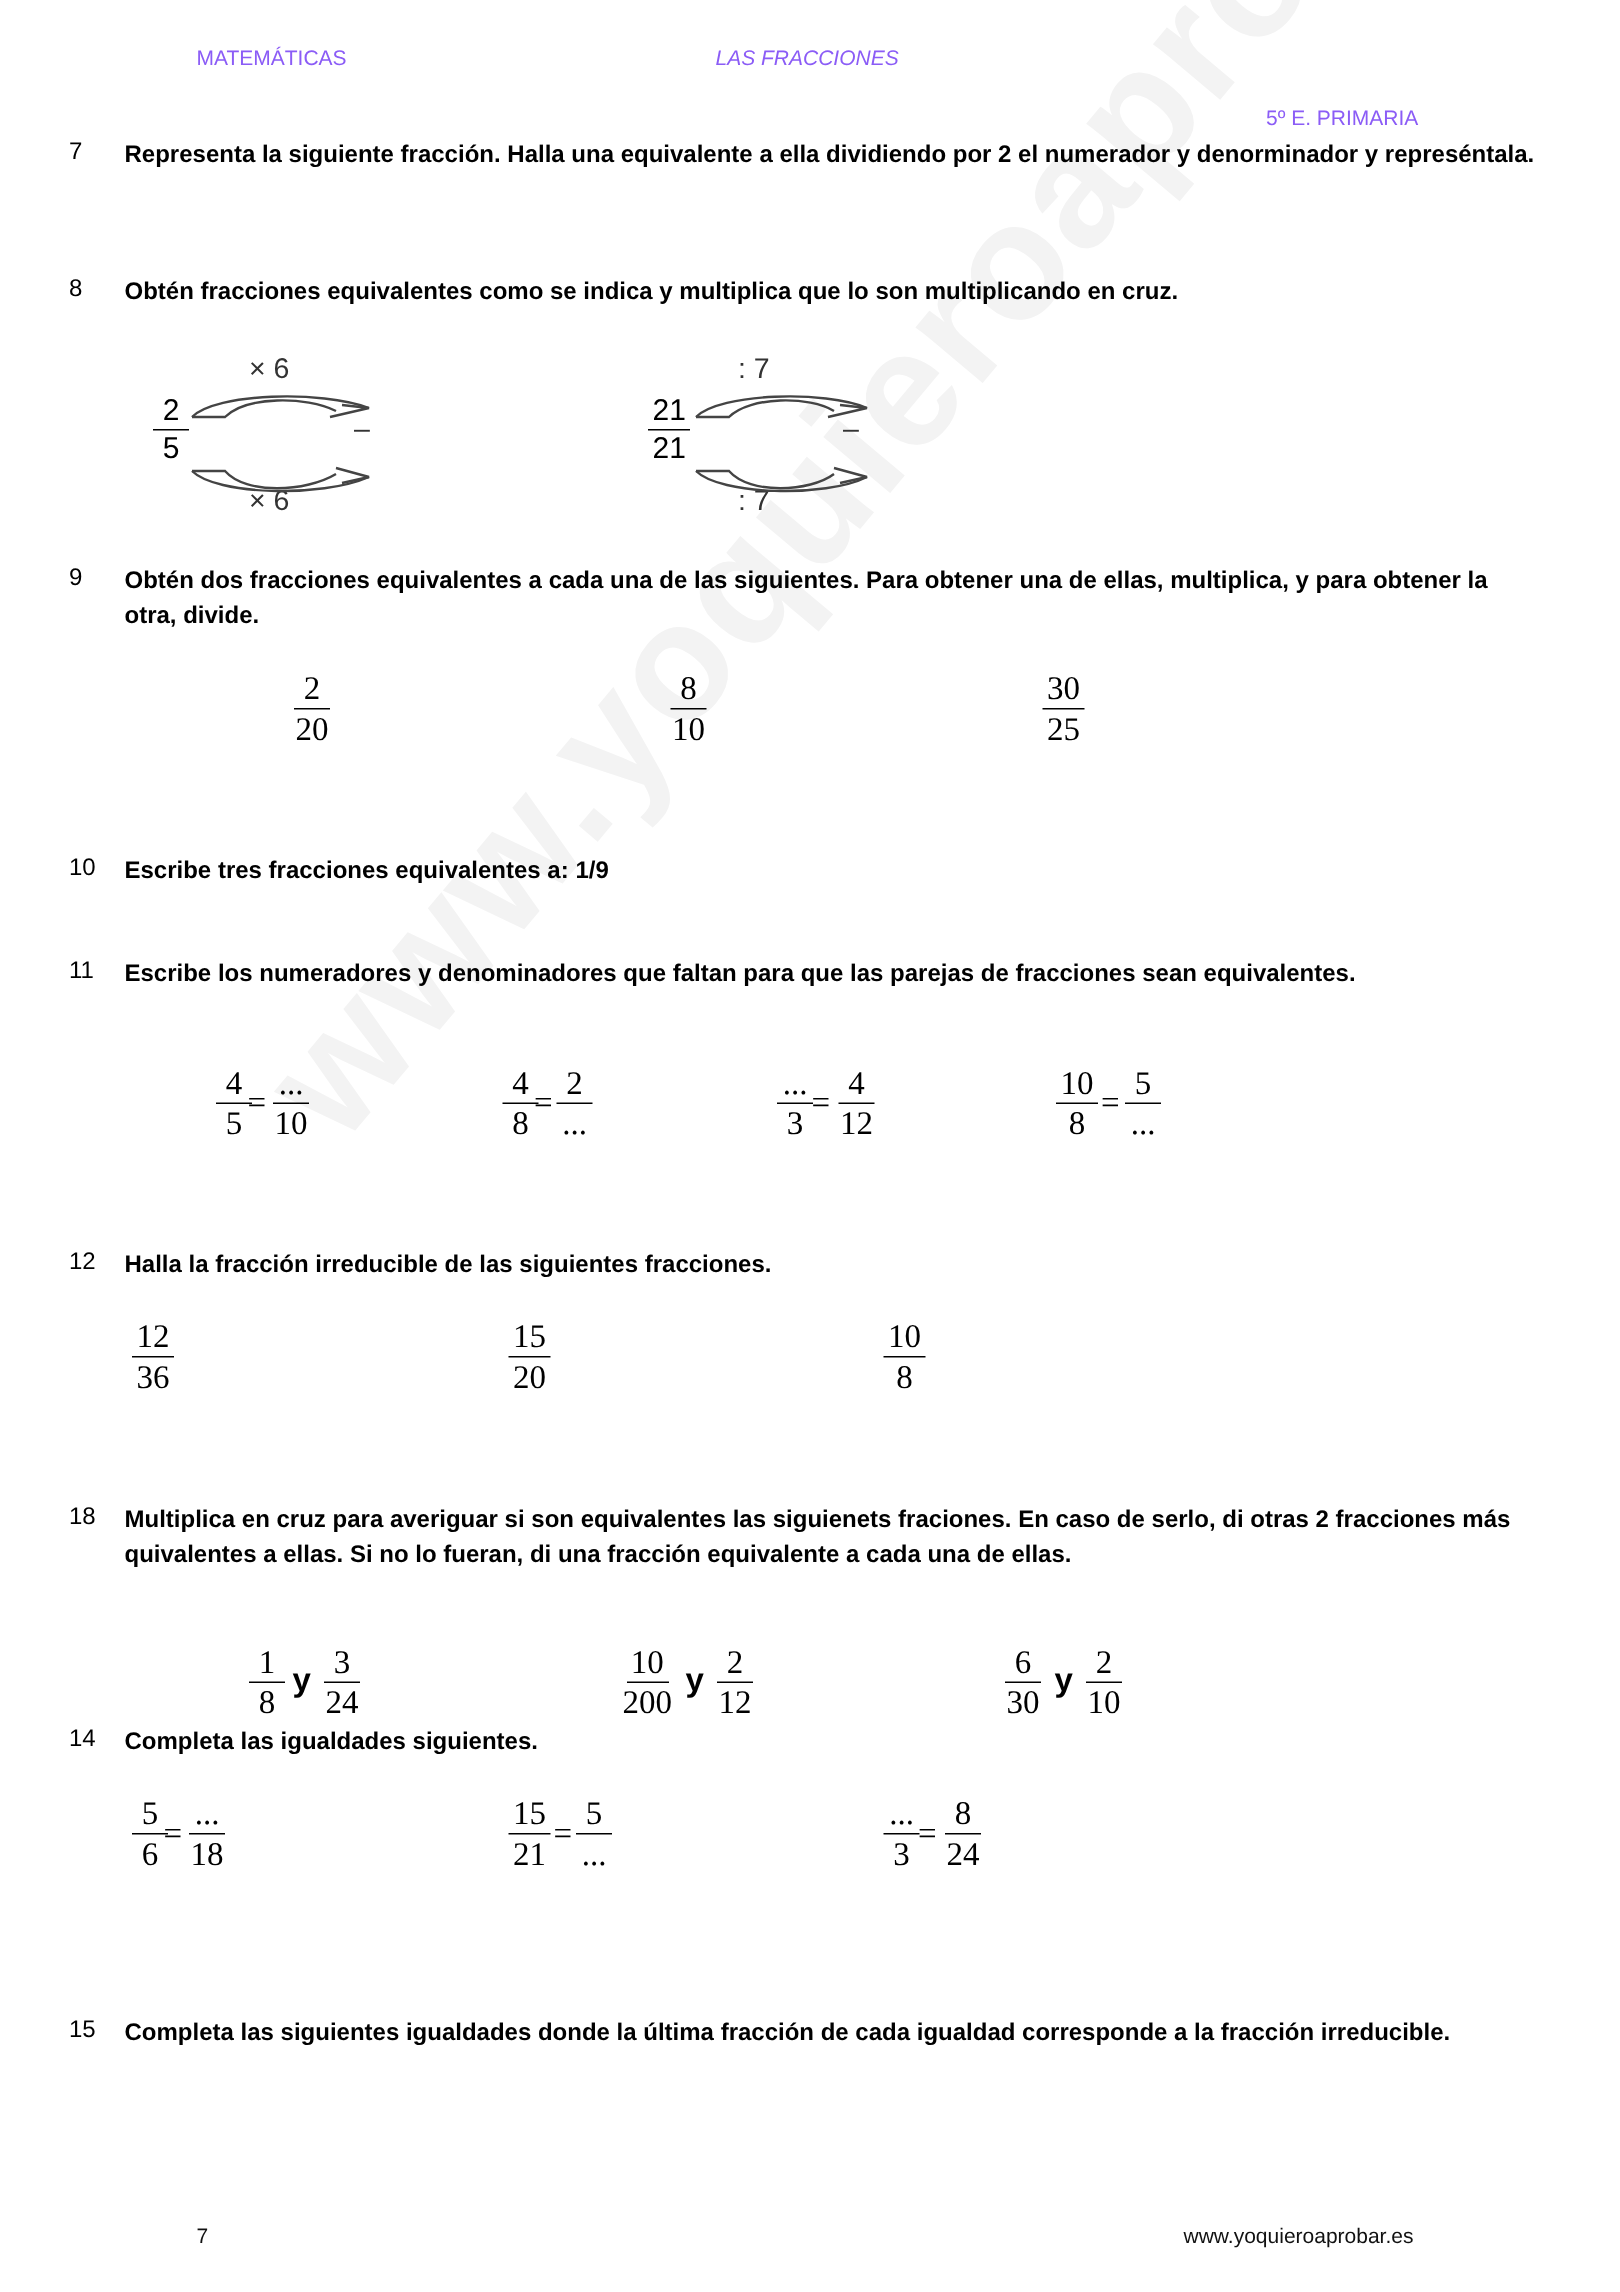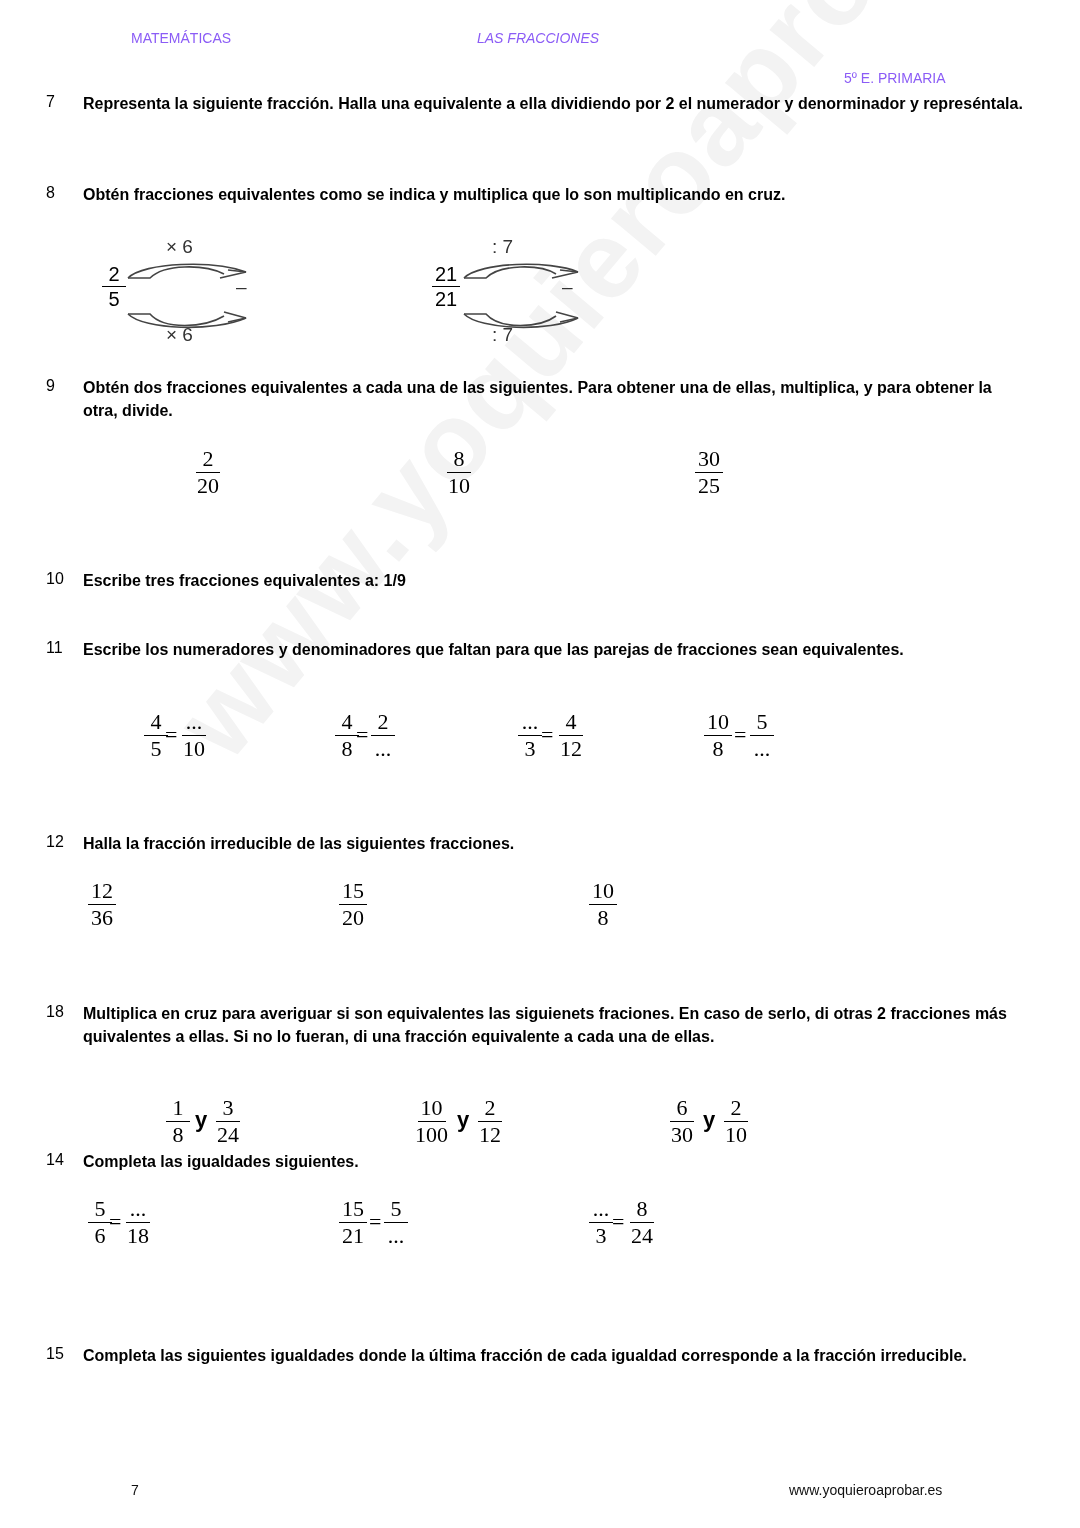--- a/index.html
+++ b/index.html
@@ -166,21 +166,21 @@
     <span class="den">8</span>
   </div>
 <span class="yconn" style="left:195px; top:1107px;">y</span>
 <div class="frac" style="left:214px; top:1095px;">
     <span class="num">3</span>
     <span class="den">24</span>
   </div>
 
 <div class="frac" style="left:412px; top:1095px;">
     <span class="num">10</span>
-    <span class="den">100</span>
+    <span class="den">200</span>
   </div>
 <span class="yconn" style="left:457px; top:1107px;">y</span>
 <div class="frac" style="left:476px; top:1095px;">
     <span class="num">2</span>
     <span class="den">12</span>
   </div>
 
 <div class="frac" style="left:668px; top:1095px;">
     <span class="num">6</span>
     <span class="den">30</span>

